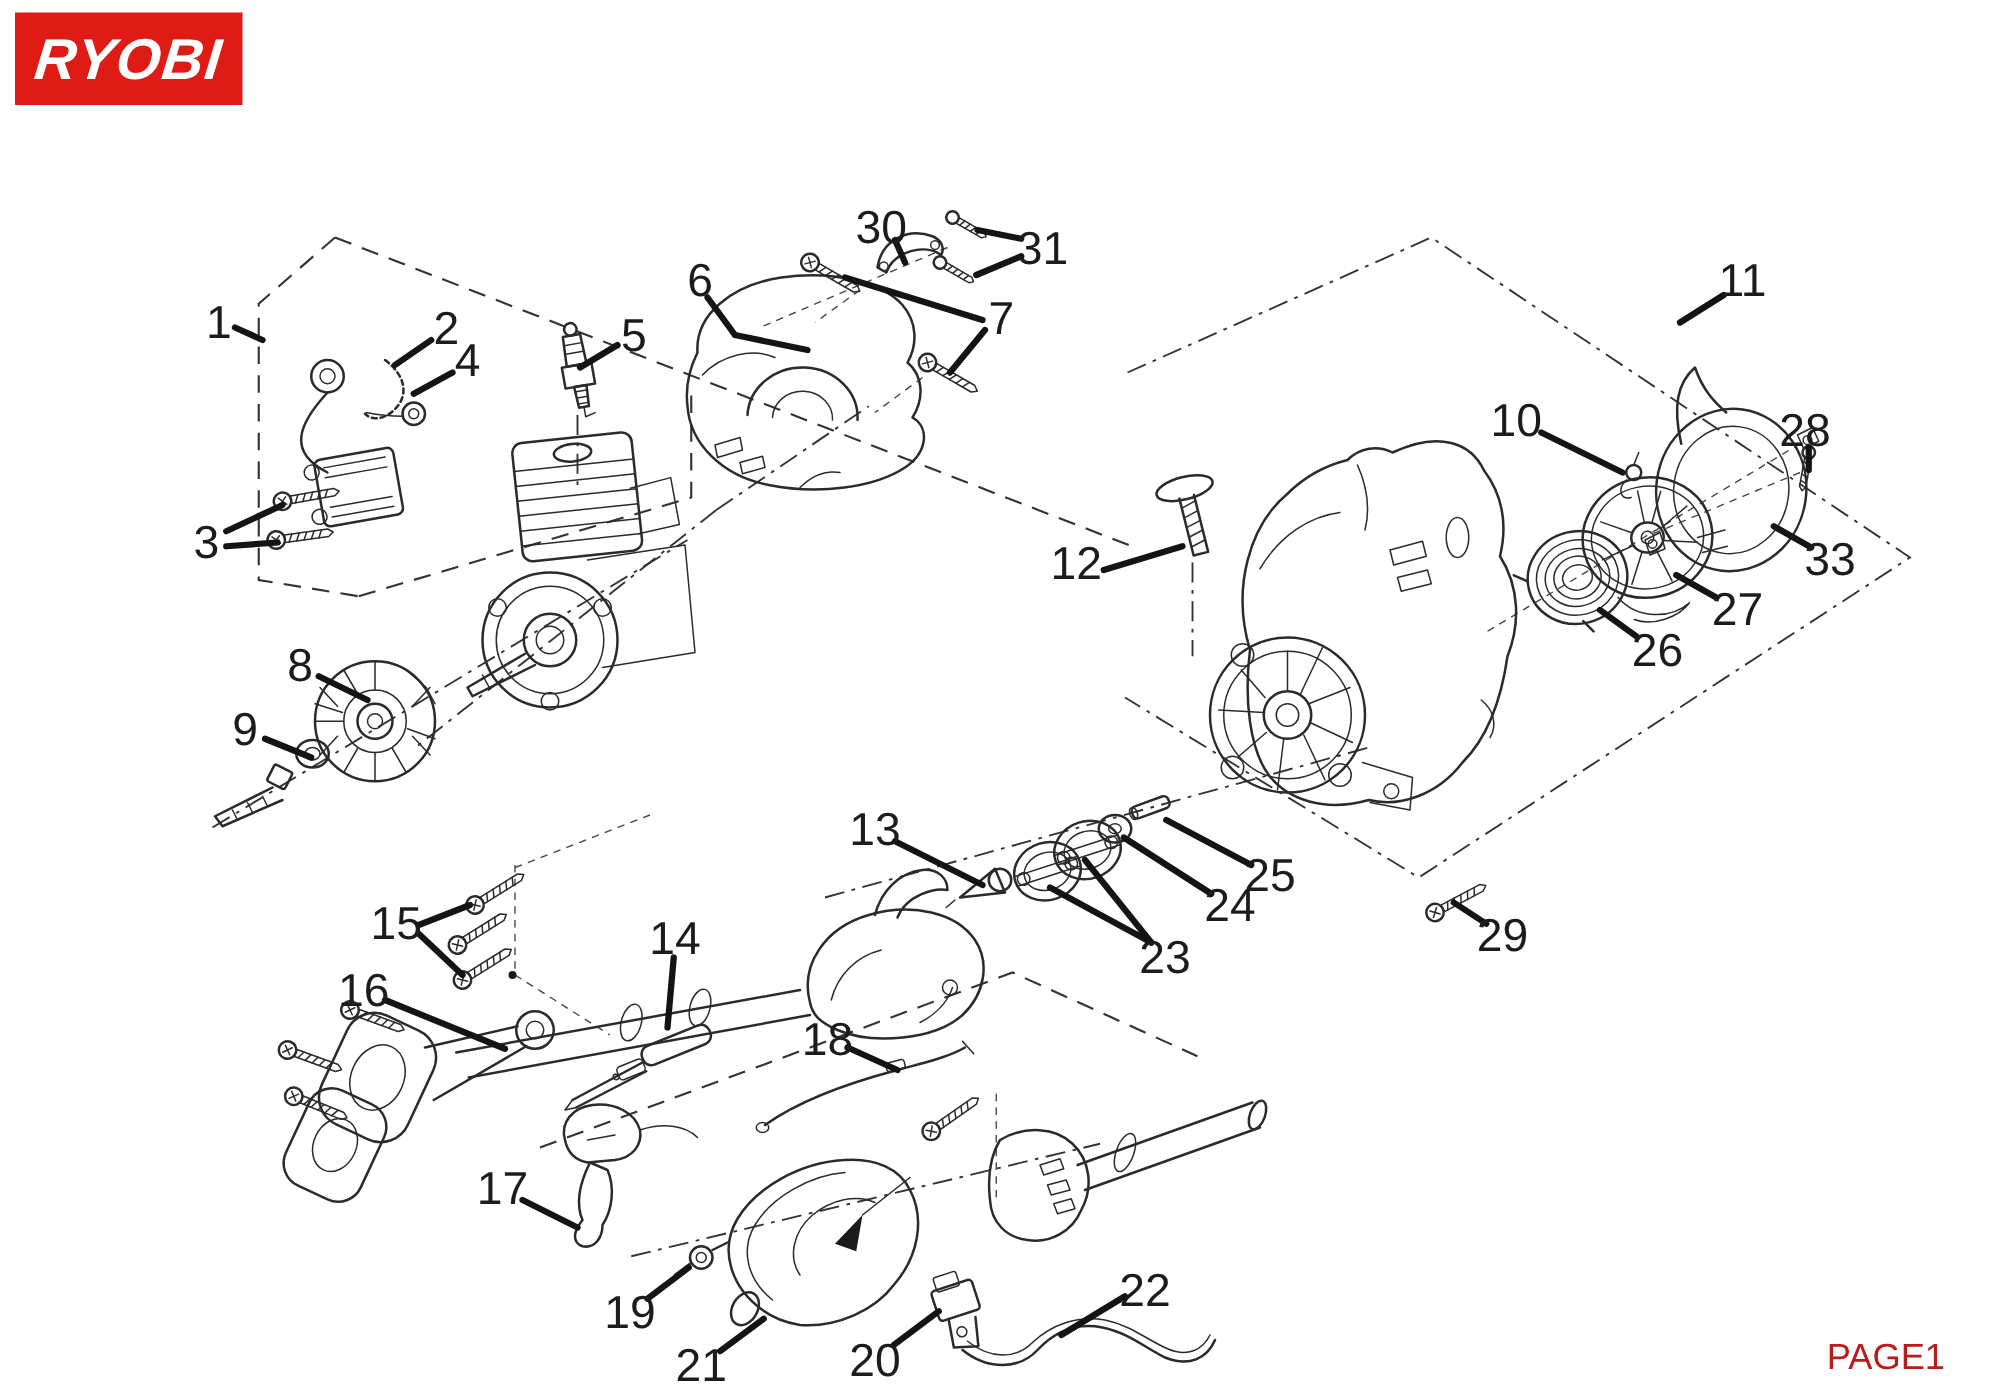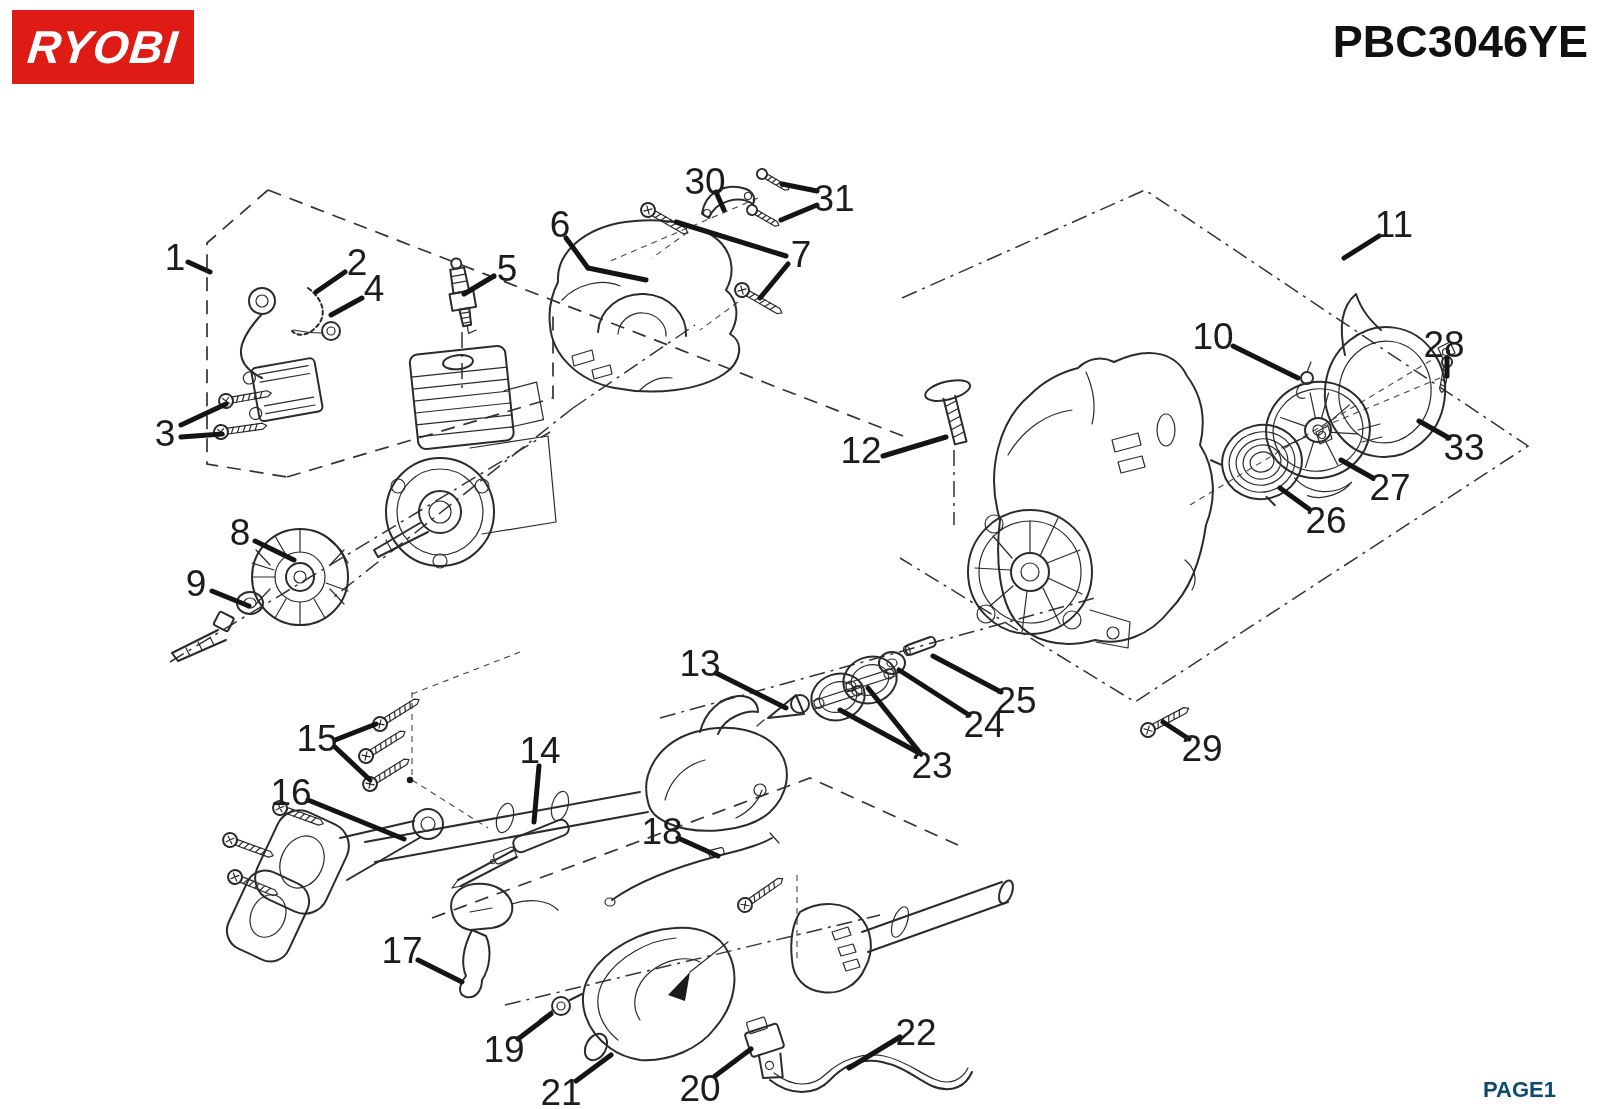--- a/index.html
+++ b/index.html
@@ -4,41 +4,40 @@
 <style>
   html,body{margin:0;padding:0;background:#ffffff;}
   #page{position:relative;width:1600px;height:1109px;background:#ffffff;overflow:hidden;
         font-family:"Liberation Sans",sans-serif;}
   #logo{position:absolute;left:12px;top:10px;width:182px;height:74px;background:#df1b15;
         display:flex;align-items:center;justify-content:center;}
   #logo span{color:#ffffff;font-weight:bold;font-style:italic;font-size:46px;letter-spacing:1px;
         transform:skewX(-6deg);}
   #model{position:absolute;right:12px;top:16px;font-size:45px;font-weight:bold;color:#111;
         letter-spacing:0px;}
-  #pagelabel{position:absolute;right:44px;bottom:6px;font-size:22px;font-weight:bold;color:#0c4a6e;}
+  #pagelabel{position:absolute;right:44px;bottom:6px;font-size:29px;font-weight:normal;color:#b91c1c;}
   svg{position:absolute;left:0;top:0;}
   .ln{fill:none;stroke:#2b2b2b;stroke-width:2;stroke-linecap:round;stroke-linejoin:round;}
   .lnt{fill:none;stroke:#2b2b2b;stroke-width:1.2;stroke-linecap:round;stroke-linejoin:round;}
   .dash{fill:none;stroke:#333;stroke-width:1.7;stroke-dasharray:14,9;}
   .dashdot{fill:none;stroke:#333;stroke-width:1.5;stroke-dasharray:16,6,3,6;}
   .dashthin{fill:none;stroke:#444;stroke-width:1.1;stroke-dasharray:6,5;}
   .leader{stroke:#141414;stroke-width:5;stroke-linecap:round;}
   .callout{font-family:"Liberation Sans",sans-serif;font-size:37px;fill:#1c1c1c;
         text-anchor:middle;}
   .fill{fill:#1a1a1a;stroke:none;}
 </style>
 </head>
 <body>
 
 <div id="page">
 
   <div id="logo">
     <span>RYOBI</span>
   </div>
-  <div id="model">PBC3046YE</div>
 
   <svg id="diagram-svg" width="1600" height="1109" viewBox="0 0 1600 1109">
 
     <defs>
       <g id="screw-lg">
         <circle cx="0" cy="0" r="7" class="ln"></circle>
         <path d="M-3,-3 L3,3 M-3,3 L3,-3" class="lnt"></path>
         <path d="M7,-3 L42,-3 L46,0 L42,3 L7,3 Z" class="lnt"></path>
         <path d="M13,-3 L10,3 M19,-3 L16,3 M25,-3 L22,3 M31,-3 L28,3 M37,-3 L34,3" class="lnt"></path>
       </g>

